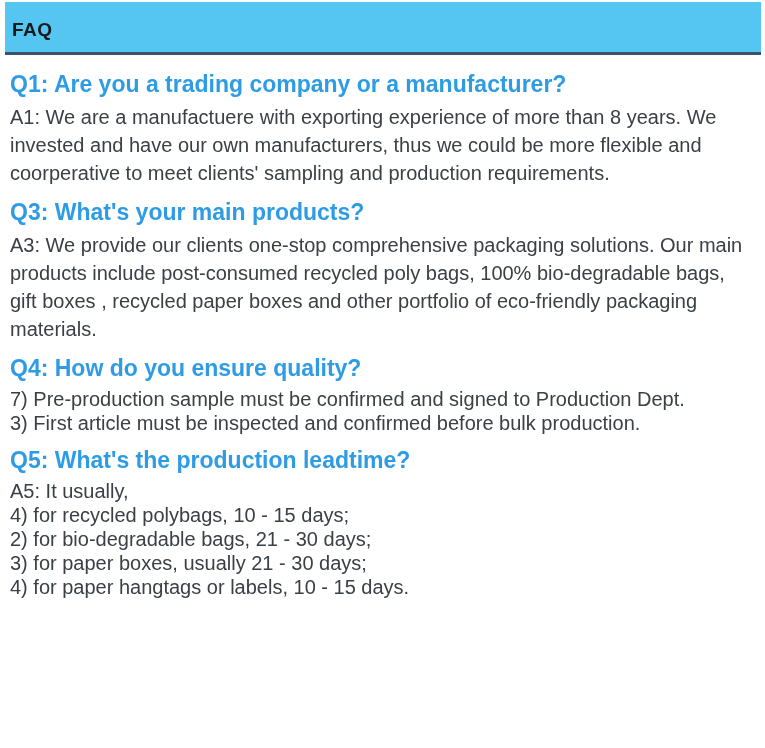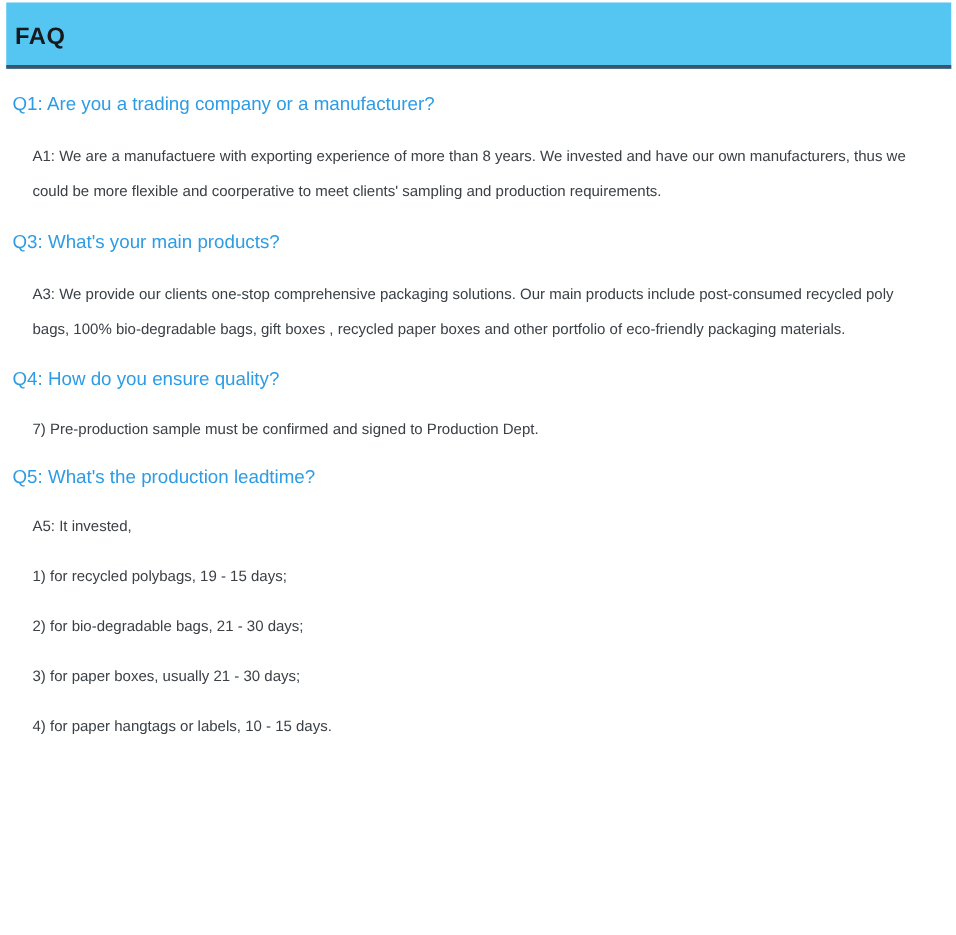--- a/index.html
+++ b/index.html
@@ -27,28 +27,28 @@
     font-size: 19px;
     font-weight: 700;
     color: var(--bar-text, #16191d);
     letter-spacing: 0.5px;
   }
   main {
     padding: 4px 10px 0 10px;
   }
   .faq-item h3.question {
     margin: 14px 0 8px 0;
-    font-size: 15px;
+    font-size: 23px;
     line-height: 22px;
-    font-weight: 400;
+    font-weight: 700;
     color: var(--question-color, #2d9ce4);
   }
   .faq-item .answer p {
-    margin: 16px;
-    font-size: 12px;
+    margin: 0;
+    font-size: 20px;
     line-height: 28px;
     font-weight: 400;
     color: var(--answer-color, #3b4046);
   }
   .faq-item .answer.tight p {
     line-height: 24px;
   }
 </style>
 </head>
 <body>
@@ -70,26 +70,27 @@
       <div class="faq-item">
         <h3 class="question">Q3: What's your main products?</h3>
         <div class="answer">
           <p>A3: We provide our clients one-stop comprehensive packaging solutions. Our main products include post-consumed recycled poly bags, 100% bio-degradable bags, gift boxes , recycled paper boxes and other portfolio of eco-friendly packaging materials.</p>
         </div>
       </div>
       <div class="faq-item">
         <h3 class="question">Q4: How do you ensure quality?</h3>
         <div class="answer tight">
           <p>7) Pre-production sample must be confirmed and signed to Production Dept.</p>
+          <p>3) First article must be inspected and confirmed before bulk production.</p>
         </div>
       </div>
       <div class="faq-item">
         <h3 class="question">Q5: What's the production leadtime?</h3>
         <div class="answer tight">
-          <p>A5: It invested,</p>
-          <p>1) for recycled polybags, 19 - 15 days;</p>
+          <p>A5: It usually,</p>
+          <p>4) for recycled polybags, 10 - 15 days;</p>
           <p>2) for bio-degradable bags, 21 - 30 days;</p>
           <p>3) for paper boxes, usually 21 - 30 days;</p>
           <p>4) for paper hangtags or labels, 10 - 15 days.</p>
         </div>
       </div>
     </section>
 </main>
 
 </body></html>

